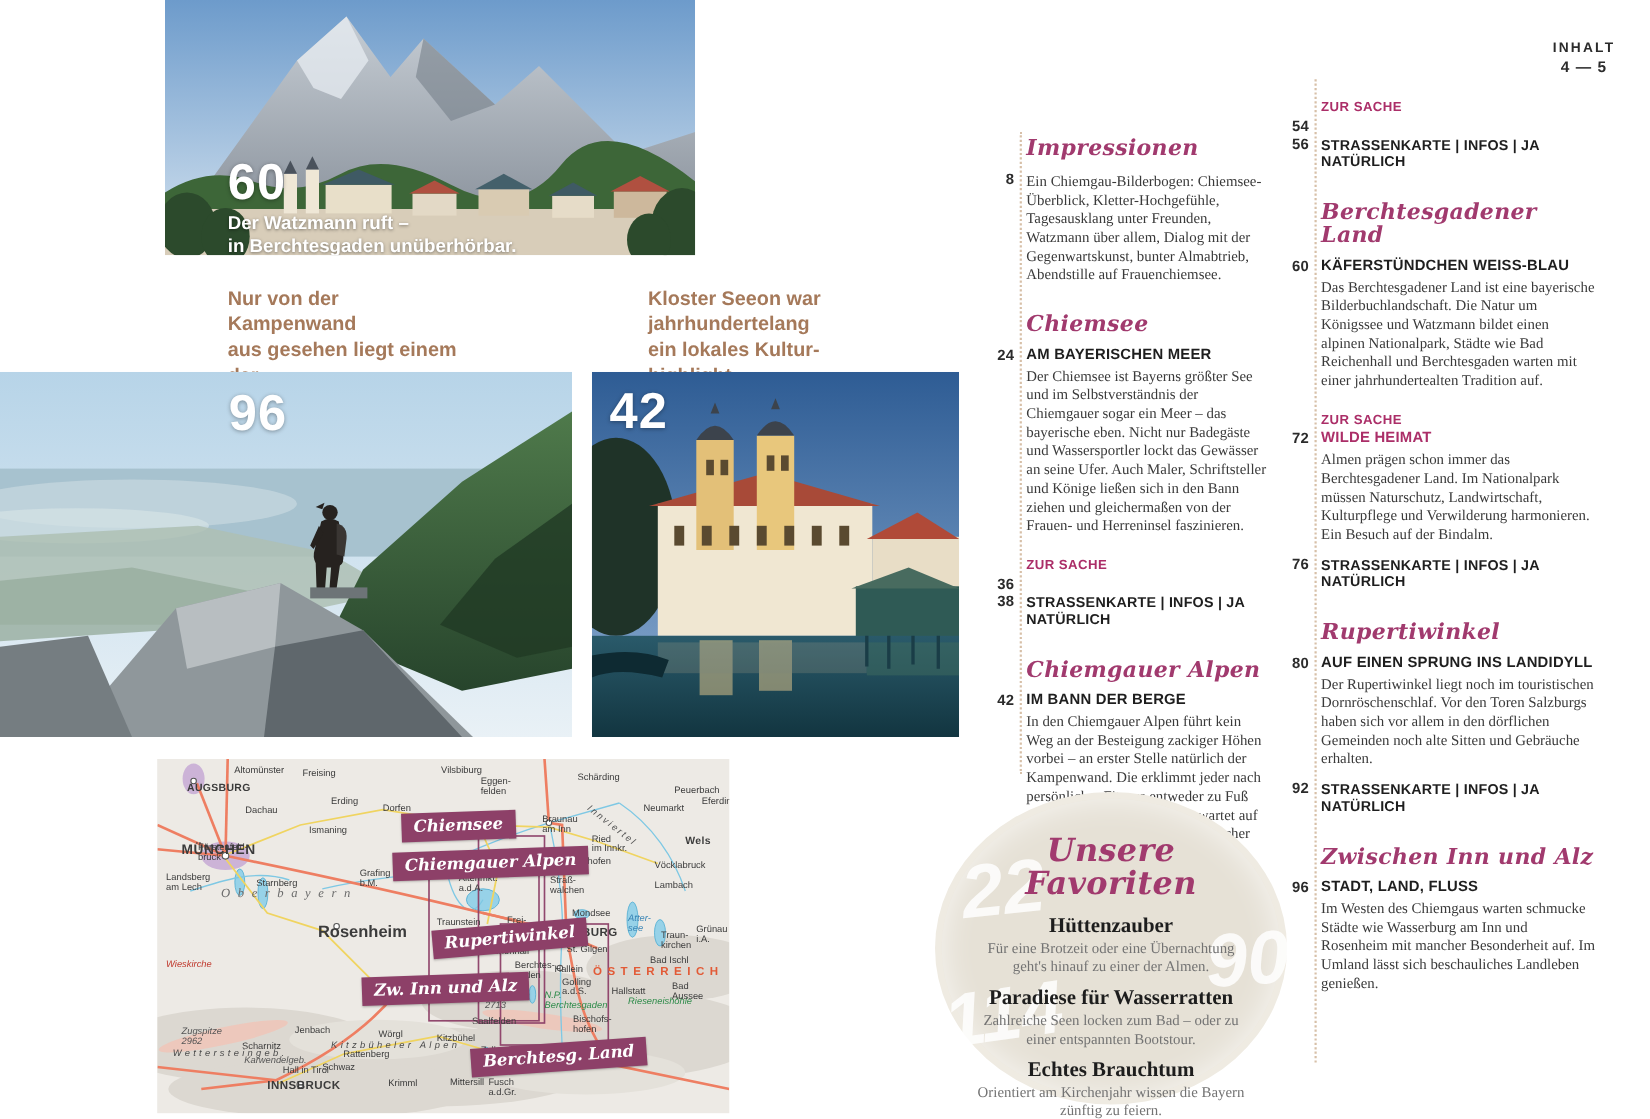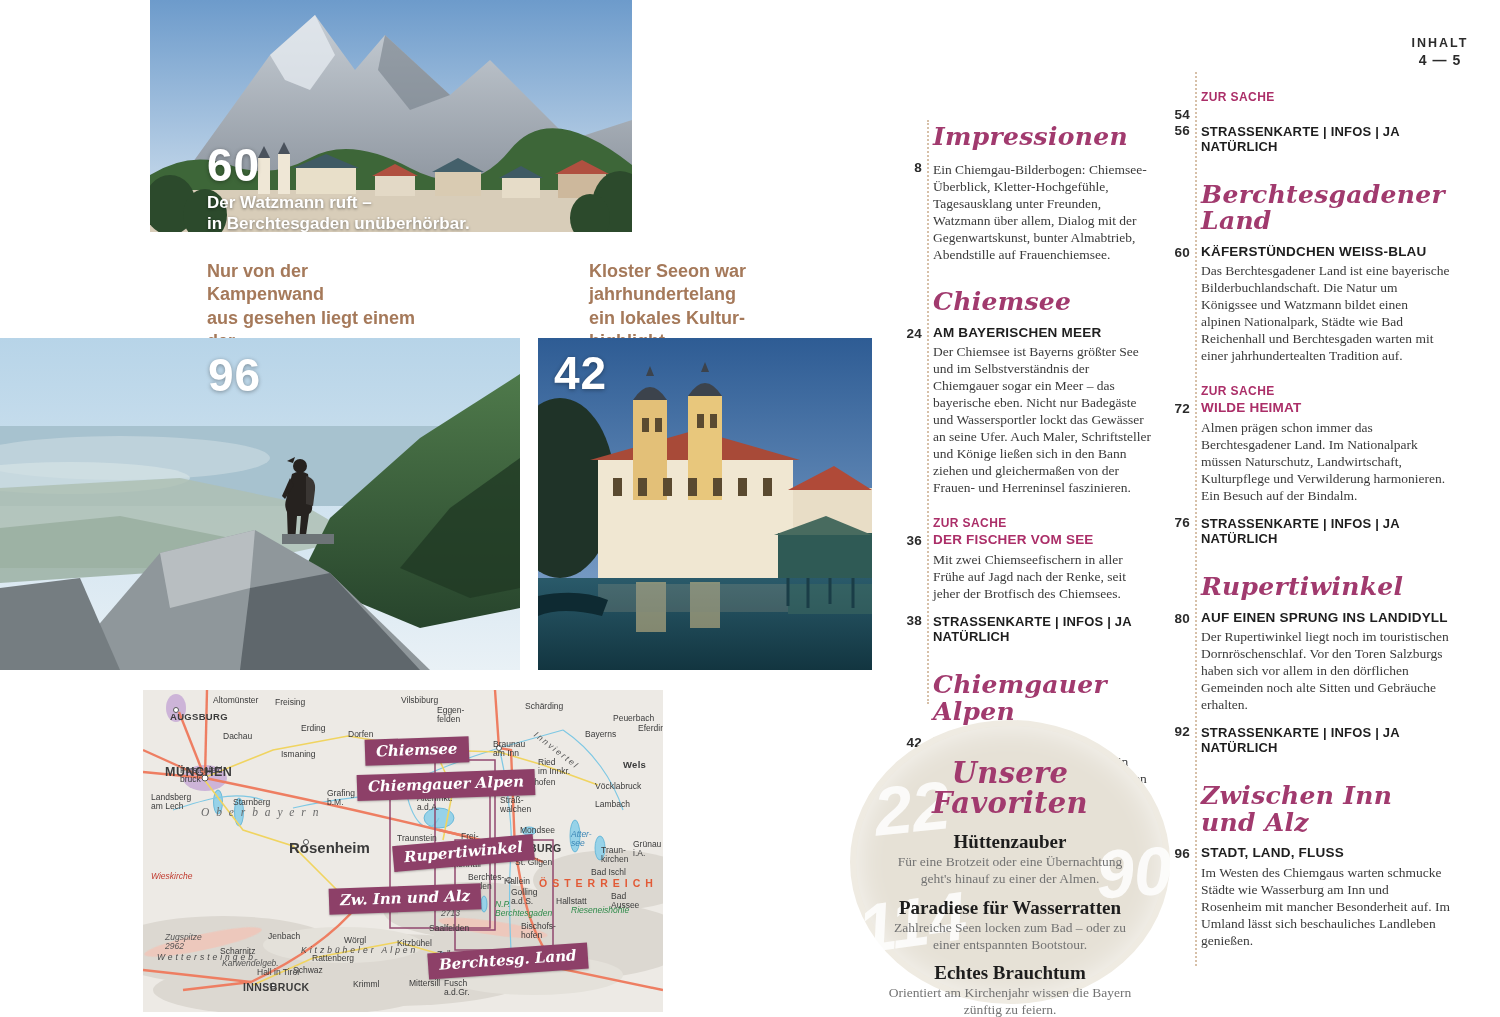--- a/index.html
+++ b/index.html
@@ -22,21 +22,21 @@
 
   .brown-cap{color:#a5795a;font-weight:700;font-size:18px;line-height:1.3;white-space:pre-line;}
 
   
   .toc{display:grid;grid-template-columns:34px 1fr;column-gap:11px;align-content:start;}
   .toc .dotline{position:absolute;left:39px;border-left:2px dotted #d7c0a8;}
   .num{grid-column:1;text-align:right;font-weight:700;font-size:13.5px;color:#2b2b2b;
        padding-top:1px;letter-spacing:.2px;}
   .txt{grid-column:2;padding-bottom:2px;}
   .script{font-family:"DejaVu Serif",serif;font-style:italic;font-weight:700;
-          color:#a13a6e;font-size:25px;line-height:1.05;letter-spacing:.3px;margin:16px 0 7px;}
+          color:#a13a6e;font-size:20px;line-height:1.05;letter-spacing:.3px;margin:16px 0 7px;}
   .script.first{margin-top:0;}
   .kicker{font-weight:700;font-size:12px;color:#ab2e68;letter-spacing:.4px;margin-top:10px;}
   .ttl{font-weight:700;font-size:13.5px;color:#1e1e1e;letter-spacing:.2px;line-height:1.25;}
   .ttl.mag{color:#ab2e68;}
   .bdy{font-family:"Liberation Serif",serif;font-size:13.5px;line-height:1.26;color:#3a3a3a;
        margin:2px 0 8px;}
   .info{font-weight:700;font-size:13px;color:#1e1e1e;letter-spacing:.2px;margin:2px 0 10px;}
 
   
   .fav{left:856px;top:726px;width:308px;height:272px;}
@@ -390,21 +390,21 @@
   <span class="ml" style="left:294px;top:16px">Eggen-
 felden</span>
   <span class="ml" style="left:258px;top:6px">Vilsbiburg</span>
   <span class="ml" style="left:382px;top:12px">Schärding</span>
   <span class="ml" style="left:395px;top:68px">Ried
 im Innkr.</span>
   <span class="ml" style="left:452px;top:92px">Vöcklabruck</span>
   <span class="ml" style="left:452px;top:110px">Lambach</span>
   <span class="ml mli" style="left:386px;top:56px;letter-spacing:2px;transform:rotate(38deg)">Innviertel</span>
   <span class="ml mlr" style="left:8px;top:182px">Wieskirche</span>
-  <span class="ml" style="left:442px;top:40px">Bayerns</span>
+  <span class="ml" style="left:442px;top:40px">Neumarkt</span>
   <span class="ml" style="left:470px;top:24px">Peuerbach</span>
   <span class="ml" style="left:495px;top:34px">Eferding</span>
 
   
   <div class="banner" style="left:222px;top:48px;transform:rotate(-2deg)">Chiemsee</div>
   <div class="banner" style="left:214px;top:82px;transform:rotate(-2deg)">Chiemgauer Alpen</div>
   <div class="banner" style="left:250px;top:150px;transform:rotate(-5deg)">Rupertiwinkel</div>
   <div class="banner" style="left:186px;top:196px;transform:rotate(-2deg)">Zw. Inn und Alz</div>
   <div class="banner" style="left:285px;top:258px;transform:rotate(-4deg)">Berchtesg. Land</div>
 </div>
@@ -432,24 +432,20 @@
     <div class="ttl">AM BAYERISCHEN MEER</div>
     <div class="bdy">Der Chiemsee ist Bayerns größter See und im Selbstverständnis der Chiemgauer sogar ein Meer – das bayerische eben. Nicht nur Badegäste und Wassersportler lockt das Gewässer an seine Ufer. Auch Maler, Schriftsteller und Könige ließen sich in den Bann ziehen und gleichermaßen von der Frauen- und Herreninsel faszinieren.</div>
   </div>
 
   <div class="num"></div>
   <div class="txt">
       <div class="kicker">ZUR SACHE</div>
     </div>
 
   <div class="num">36</div>
-  <div class="txt">
-    <div class="ttl mag">DER FISCHER VOM SEE</div>
-    <div class="bdy">Mit zwei Chiemseefischern in aller Frühe auf Jagd nach der Renke, seit jeher der Brotfisch des Chiemsees.</div>
-  </div>
 
   <div class="num">38</div>
   <div class="txt">
       <div class="info">STRASSENKARTE | INFOS | JA NATÜRLICH</div>
     </div>
 
   <div class="num"></div>
   <div class="txt">
       <div class="script">Chiemgauer Alpen</div>
     </div>

